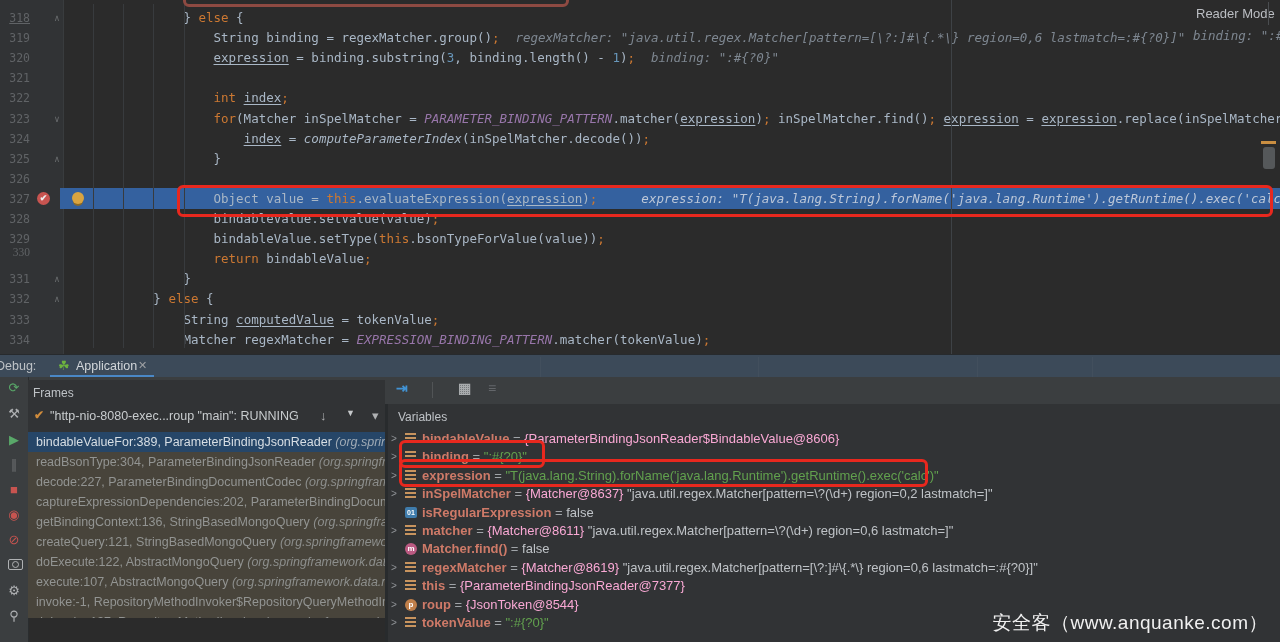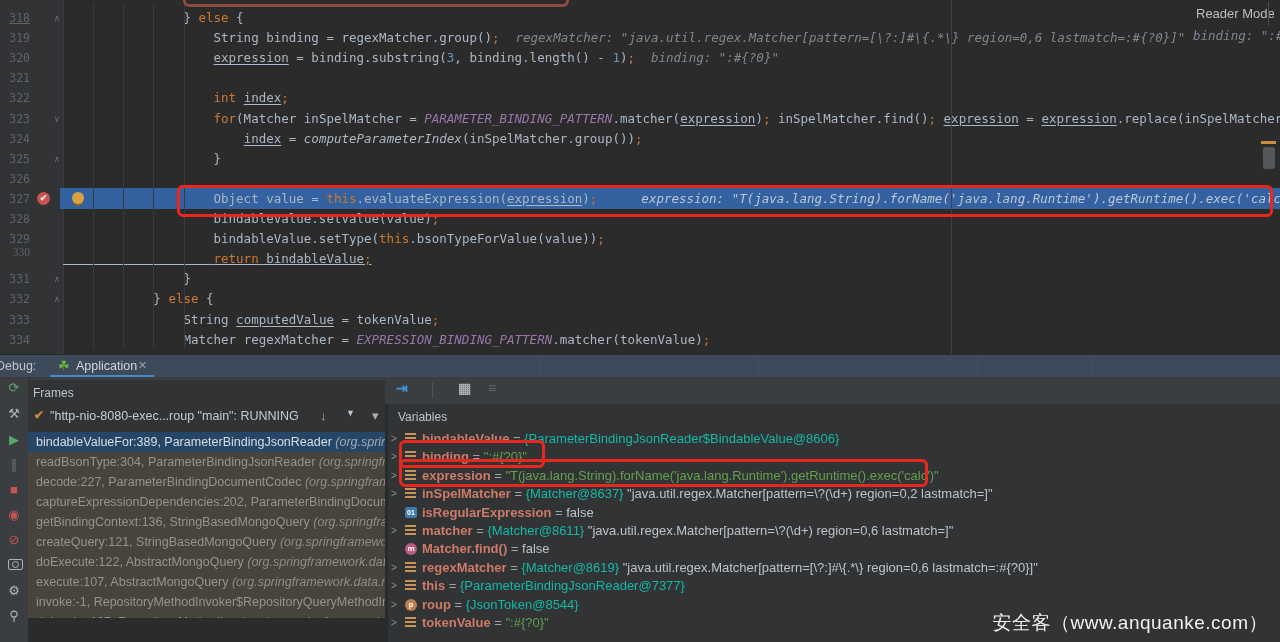--- a/index.html
+++ b/index.html
@@ -67,21 +67,21 @@
   .vicon{position:absolute;left:17px;top:3px;}
   .icon-bars{width:11px;height:11px;background:repeating-linear-gradient(#C8945E 0 2px,transparent 2px 4px);}
   .icon-01{width:12px;height:11px;background:#3F7CAC;border-radius:2px;color:#fff;font:bold 7px "Liberation Sans",sans-serif;
            text-align:center;line-height:11px;}
   .icon-m{width:12px;height:12px;background:#BB5A82;border-radius:50%;color:#fff;font:bold 8px "Liberation Sans",sans-serif;
           text-align:center;line-height:12px;}
   .icon-p{width:12px;height:12px;background:#C07F4A;border-radius:50%;color:#fff;font:bold 8px "Liberation Sans",sans-serif;
           text-align:center;line-height:12px;}
   .vname{color:#CE7A68;font-weight:600;}
   .veq{color:#A0A4A8;}
-  .vref{color:#14b8a6;}
+  .vref{color:#f9a8d4;}
   .vplain{color:#BFC3C7;}
   .vstr{color:#62A14E;}
   #watermark{position:absolute;right:12px;bottom:6px;color:#F0F0F0;font-size:19px;letter-spacing:.5px;}
 </style>
 </head>
 <body>
 
 <div id="root">
 
   <div id="editor">
@@ -110,27 +110,27 @@
         <div class="lnum" style="top: 329.6px;">334</div>
       </div>
     <div id="exec-bg"></div>
     <div id="lines">
         <div class="cl" style="top: 8px;"><span>                </span><span>} </span><span class="tk-k">else</span><span> {</span></div>
         <div class="cl" style="top: 28.1px;"><span>                    </span><span>String binding = regexMatcher.group()</span><span class="tk-k">;</span><span class="hint" style="margin-left: 16px;">regexMatcher: "java.util.regex.Matcher[pattern=[\?:]#\{.*\} region=0,6 lastmatch=:#{?0}]"</span></div>
         <div class="cl" style="top: 48.2px;"><span>                    </span><span class="tk-u">expression</span><span> = binding.substring(</span><span class="tk-n">3</span><span>, binding.length() - </span><span class="tk-n">1</span><span>)</span><span class="tk-k">;</span><span class="hint" style="margin-left: 16px;">binding: ":#{?0}"</span></div>
         <div class="cl" style="top: 68.3px;"><span></span></div>
         <div class="cl" style="top: 88.4px;"><span>                    </span><span class="tk-k">int</span><span> </span><span class="tk-u">index</span><span class="tk-k">;</span></div>
         <div class="cl" style="top: 108.5px;"><span>                    </span><span class="tk-k">for</span><span>(Matcher inSpelMatcher = </span><span class="tk-f">PARAMETER_BINDING_PATTERN</span><span>.matcher(</span><span class="tk-u">expression</span><span>)</span><span class="tk-k">;</span><span> inSpelMatcher.find()</span><span class="tk-k">;</span><span> </span><span class="tk-u">expression</span><span> = </span><span class="tk-u">expression</span><span>.replace(inSpelMatcher.gr</span></div>
-        <div class="cl" style="top: 128.6px;"><span>                        </span><span class="tk-u">index</span><span> = </span><span class="tk-m">computeParameterIndex</span><span>(inSpelMatcher.group())</span><span class="tk-k">;</span></div>
+        <div class="cl" style="top: 128.6px;"><span>                        </span><span class="tk-u">index</span><span> = </span><span class="tk-m">computeParameterIndex</span><span>(inSpelMatcher.decode())</span><span class="tk-k">;</span></div>
         <div class="cl" style="top: 148.7px;"><span>                    </span><span>}</span></div>
         <div class="cl" style="top: 168.8px;"><span></span></div>
         <div class="cl exec" style="top: 188.9px;"><span>                    </span><span>Object value = </span><span class="tk-k">this</span><span>.evaluateExpression(</span><span class="tk-u">expression</span><span>)</span><span class="tk-k">;</span><span class="hint-exec" style="margin-left: 44px;">expression: "T(java.lang.String).forName('java.lang.Runtime').getRuntime().exec('calc')"</span></div>
         <div class="cl" style="top: 209px;"><span>                    </span><span>bindableValue.setValue(value)</span><span class="tk-k">;</span></div>
         <div class="cl" style="top: 229.1px;"><span>                    </span><span>bindableValue.setType(</span><span class="tk-k">this</span><span>.bsonTypeForValue(value))</span><span class="tk-k">;</span></div>
-        <div class="cl" style="top: 249.2px; text-decoration: underline;"><span>                    </span><span class="tk-k">return</span><span> bindableValue</span><span class="tk-k">;</span></div>
+        <div class="cl" style="top: 249.2px;"><span>                    </span><span class="tk-k">return</span><span> bindableValue</span><span class="tk-k">;</span></div>
         <div class="cl" style="top: 269.3px;"><span>                </span><span>}</span></div>
         <div class="cl" style="top: 289.4px;"><span>            </span><span>} </span><span class="tk-k">else</span><span> {</span></div>
         <div class="cl" style="top: 309.5px;"><span>                </span><span>String </span><span class="tk-u">computedValue</span><span> = tokenValue</span><span class="tk-k">;</span></div>
         <div class="cl" style="top: 329.6px;"><span>                </span><span>Matcher regexMatcher = </span><span class="tk-f">EXPRESSION_BINDING_PATTERN</span><span>.matcher(tokenValue)</span><span class="tk-k">;</span></div>
       </div>
 
     <div class="redbox" style="left:183px;top:-12px;width:380px;height:13px;border-color:#8E4A42;"></div>
     <div class="redbox" style="left:177px;top:185px;width:1090px;height:26px;"></div>
     <div id="sb-mark"></div>
     <div id="sb-thumb"></div>

